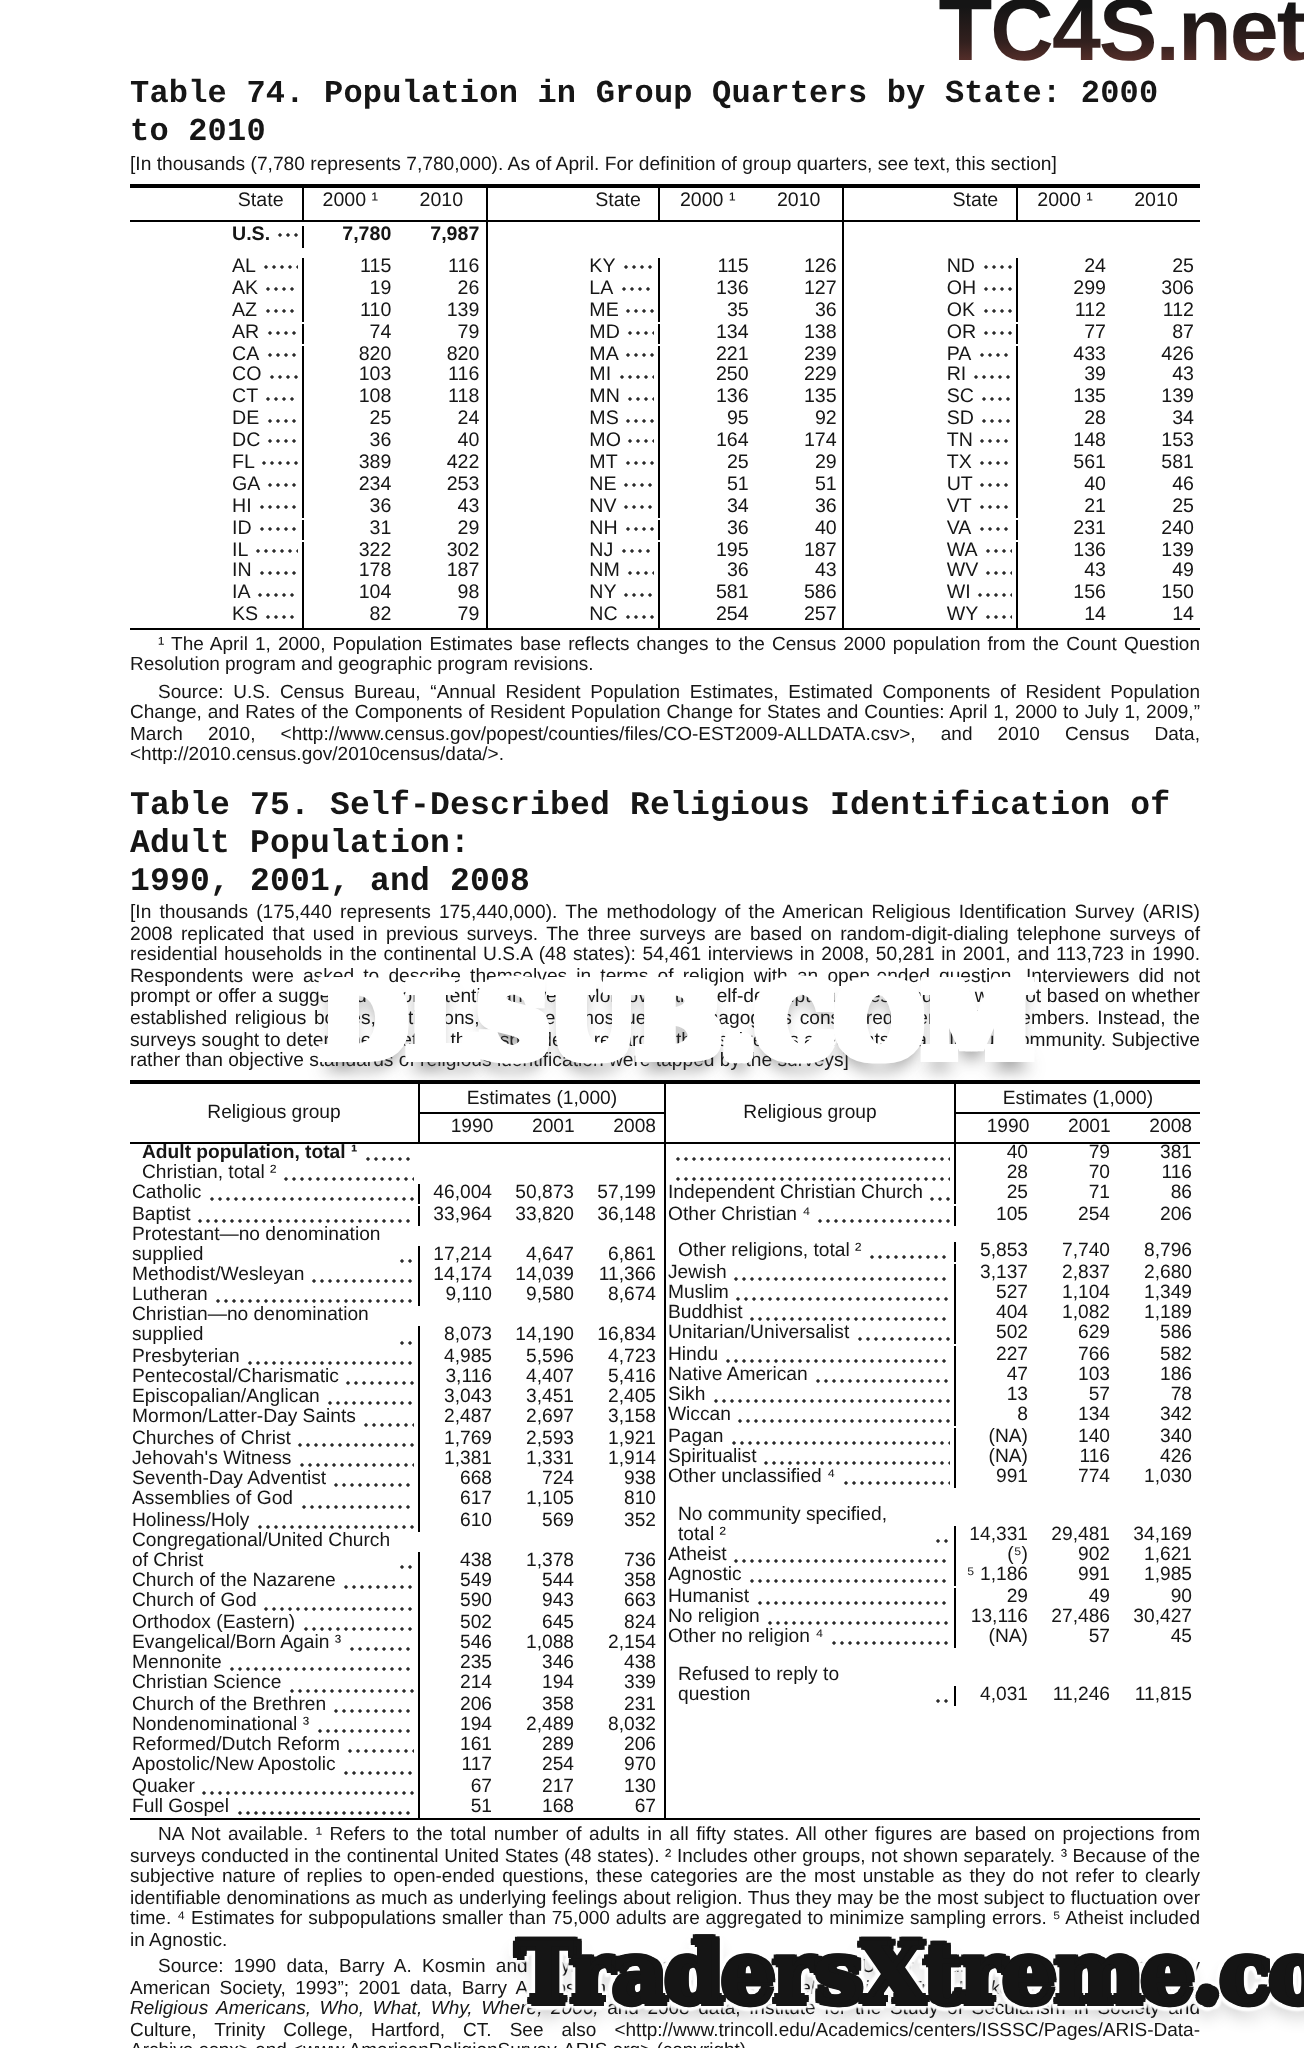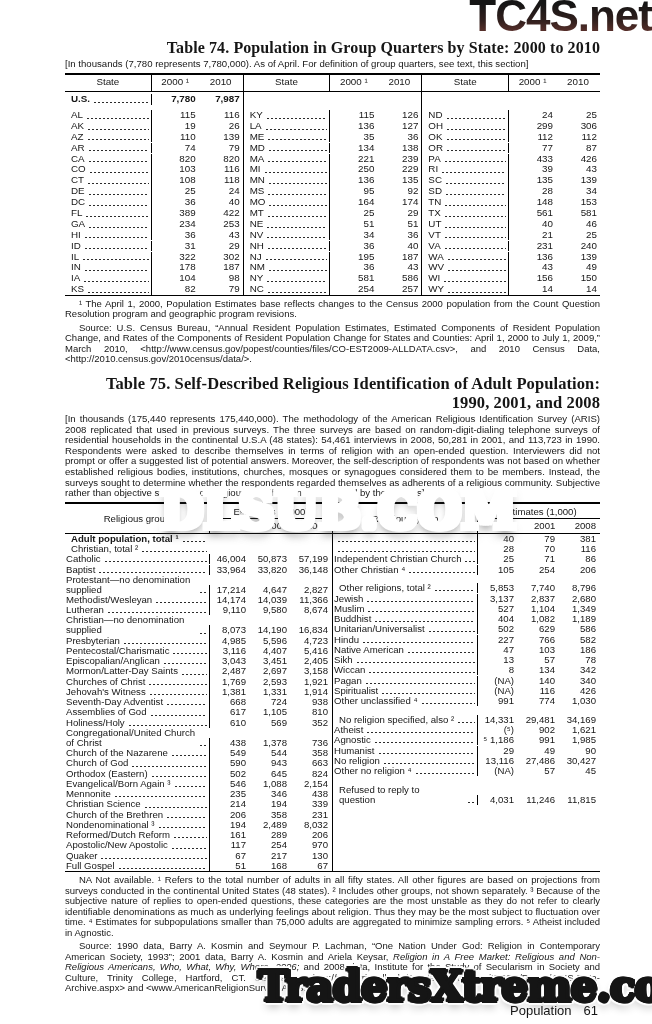--- a/index.html
+++ b/index.html
@@ -5,42 +5,42 @@
   html,body{margin:0;padding:0;}
   body{
     width:652px;height:1024px;overflow:hidden;background:#fdfdfd;
     font-family:"Liberation Sans",sans-serif;color:#161616;position:relative;
   }
   .page{position:absolute;inset:0;background:#fff;}
   .content{position:absolute;left:65px;top:38px;width:535px;}
 
   
   .t-title{
-    font-family:Liberation Serif, serif;font-weight:bold;font-size:16px;
-    margin:0 0 2px 0;line-height:19px;letter-spacing:.1px;text-align:right;
+    font-family:Liberation Mono, monospace;font-weight:bold;font-size:16px;
+    margin:0 0 2px 0;line-height:19px;letter-spacing:.1px;
   }
   .t75t{margin-top:9px;font-size:16.5px;}
   .t-note{font-size:9.6px;line-height:10.8px;margin:0 0 2px 0;}
   .intro{text-align:justify;margin:2px 0 3px 0;line-height:10.6px;}
   .fnote{font-size:9.5px;line-height:10.5px;margin:3px 0 0 0;text-indent:14px;text-align:justify;}
   .fnote:first-of-type{margin-top:4px;}
 
   
   .dots{
     flex:1 0 8px;height:3px;margin:0 2px 1px 3px;
     background-image:radial-gradient(circle,#2b2b2b 0.7px,rgba(0,0,0,0) 0.95px);
     background-size:4px 3px;background-repeat:repeat-x;background-position:0 100%;
   }
 
   
   .t74{display:flex;border-top:2px solid #000;border-bottom:1.5px solid #000;margin-top:3px;}
   .t74g{flex:1;display:flex;flex-direction:column;min-width:0;}
   .t74g.gsep{border-left:1px solid #000;}
   .t74row{display:flex;align-items:flex-end;min-height:10.9px;font-size:9.8px;line-height:10.7px;}
-  .t74row .lz{flex:1;display:flex;align-items:flex-end;min-width:0;padding-left:6px;}
+  .t74row .lz{flex:1;display:flex;align-items:center;min-width:0;padding-left:6px;margin-left:45px;}
   .t74row .gv{width:48px;text-align:right;padding-right:3px;box-sizing:border-box;flex:none;border-left:1px solid #000;}
   .t74row .gv2{width:44px;text-align:right;padding-right:3px;box-sizing:border-box;flex:none;}
   .t74row.hrow{min-height:16px;align-items:center;border-bottom:1px solid #000;}
   .t74row.hrow .lz{justify-content:center;padding-left:0;}
   .t74row.hrow .gv,.t74row.hrow .gv2{text-align:left;align-self:stretch;display:flex;align-items:center;justify-content:center;padding-right:0;}
   .t74row.usrow{font-weight:bold;min-height:13px;}
   .t74row.spr{min-height:5px;}
 
   
   .t75{display:flex;border-top:2px solid #000;border-bottom:1.5px solid #000;margin-top:2px;}
@@ -636,21 +636,21 @@
               <span class="v">33,820</span>
               <span class="v">36,148</span>
             </div>
             <div class="t75row">
               <span class="lz">
                 <span class="lbl">Protestant—no denomination supplied</span>
                 <span class="dots"></span>
               </span>
               <span class="v first">17,214</span>
               <span class="v">4,647</span>
-              <span class="v">2,827</span>
+              <span class="v">6,861</span>
             </div>
             <div class="t75row">
               <span class="lz">
                 <span class="lbl">Methodist/Wesleyan</span>
                 <span class="dots"></span>
               </span>
               <span class="v first">14,174</span>
               <span class="v">14,039</span>
               <span class="v">11,366</span>
             </div>
@@ -1040,21 +1040,21 @@
             <div class="t75row blank">
               <span class="lz">
                 <span class="lbl"></span>
               </span>
               <span class="v first"></span>
               <span class="v"></span>
               <span class="v"></span>
             </div>
             <div class="t75row">
               <span class="lz" style="padding-left: 6px;">
-                <span class="lbl">No religion specified, also ²</span>
+                <span class="lbl">No community specified, total ²</span>
                 <span class="dots"></span>
               </span>
               <span class="v first">14,331</span>
               <span class="v">29,481</span>
               <span class="v">34,169</span>
             </div>
             <div class="t75row">
               <span class="lz">
                 <span class="lbl">Atheist</span>
                 <span class="dots"></span>

